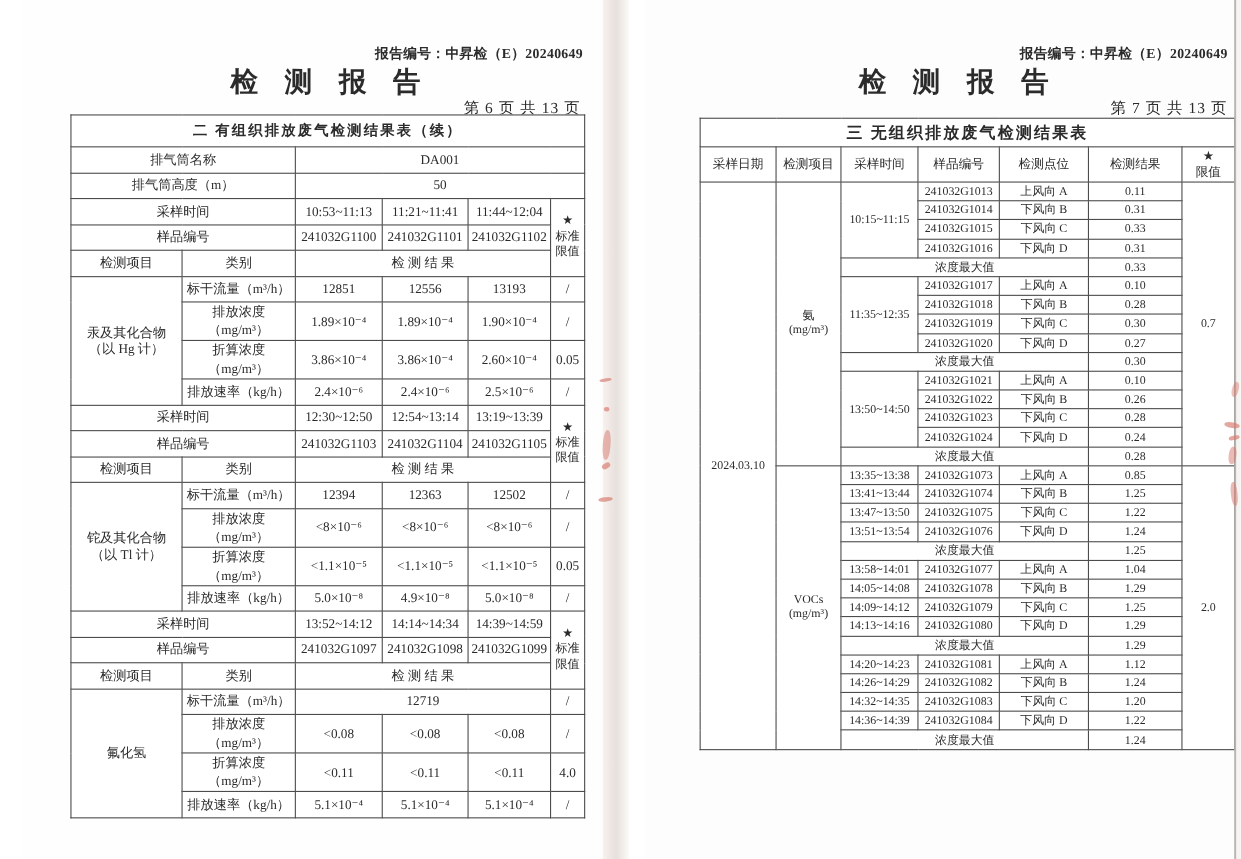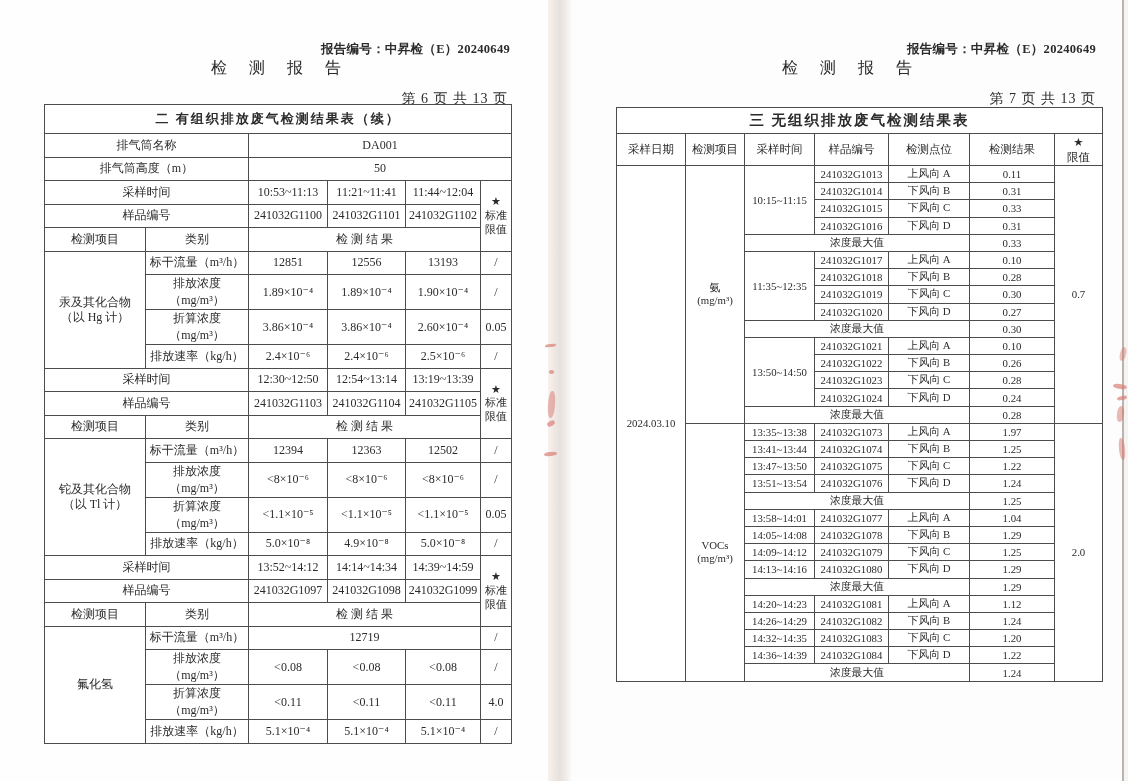--- a/index.html
+++ b/index.html
@@ -1,35 +1,35 @@
 <!DOCTYPE html>
 <html><head>
 <meta charset="utf-8">
 <style>
   html,body{margin:0;padding:0;}
   body{
     width:1128px;height:781px;overflow:hidden;background:#ffffff;
     font-family:"Liberation Serif","DejaVu Serif",serif;color:#2b2b2b;
     position:relative;
   }
-  .page{position:absolute;top:0;height:781px;background:#fefefe;}
+  .page{position:absolute;top:0;height:781px;background:#fefefe;margin-left:20px;}
   .page-left{left:0;width:552px;}
   .page-right{left:566px;width:562px;background:#fdfdfd;}
   .gutter{
     position:absolute;top:0;left:548px;width:24px;height:781px;
     background:linear-gradient(90deg,#f8f2ef 0%,#eee6e2 30%,#e7e1dd 50%,#f1ece8 75%,#fdfcfb 100%);
   }
   .edge-line{position:absolute;top:0;left:1122px;width:2px;height:781px;background:#b9b5ae;}
   .edge-white{position:absolute;top:0;left:1124px;width:4px;height:781px;background:#f6f4f2;}
 
   .report-no{position:absolute;font-size:12.5px;font-weight:600;letter-spacing:.3px;white-space:nowrap;}
   .page-left .report-no{top:41px;right:42px;}
   .page-right .report-no{top:41px;right:32px;}
   .doc-title{position:absolute;top:58px;left:0;width:100%;margin:0;text-align:center;
-    font-size:16px;font-weight:400;letter-spacing:9px;text-indent:9px;}
+    font-size:25px;font-weight:700;letter-spacing:9px;text-indent:9px;}
   .page-num{position:absolute;font-size:14px;letter-spacing:1px;white-space:nowrap;}
   .page-left .page-num{top:90px;right:44px;}
   .page-right .page-num{top:90px;right:32px;}
 
   table.tbl{border-collapse:collapse;table-layout:fixed;position:absolute;background:#fff;}
   .tbl td{border:1px solid #4c4c4c;text-align:center;vertical-align:middle;
     padding:0 2px;overflow:hidden;}
   .t-title{font-weight:700;letter-spacing:2px;}
   .pre{white-space:pre-line;line-height:1.25;}
 
@@ -340,21 +340,21 @@
       <td colspan="3">浓度最大值</td>
       <td>0.28</td>
     </tr>
 
     <tr>
       <td rowspan="15" class="pre">VOCs
 (mg/m³)</td>
       <td>13:35~13:38</td>
       <td>241032G1073</td>
       <td>上风向 A</td>
-      <td>1.97</td>
+      <td>0.85</td>
       <td rowspan="15">2.0</td>
     </tr>
     <tr>
       <td>13:41~13:44</td>
       <td>241032G1074</td>
       <td>下风向 B</td>
       <td>1.25</td>
     </tr>
     <tr>
       <td>13:47~13:50</td>

